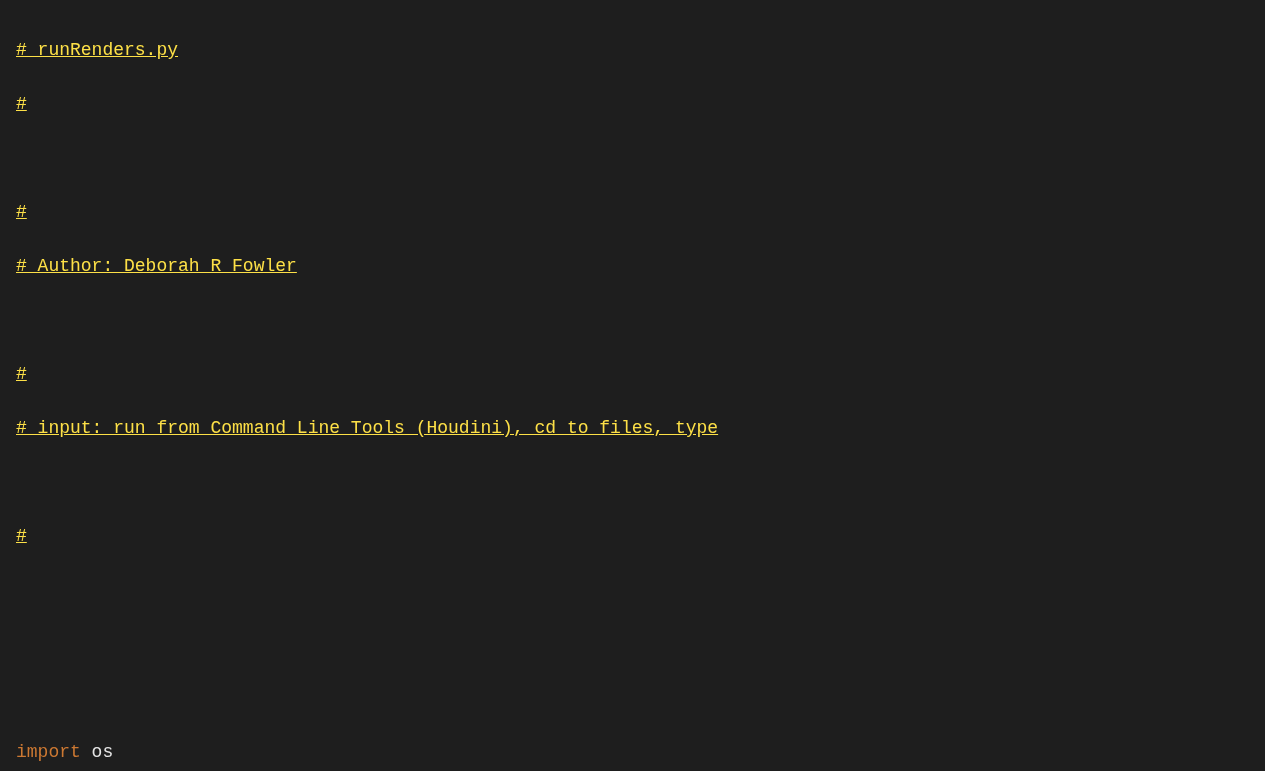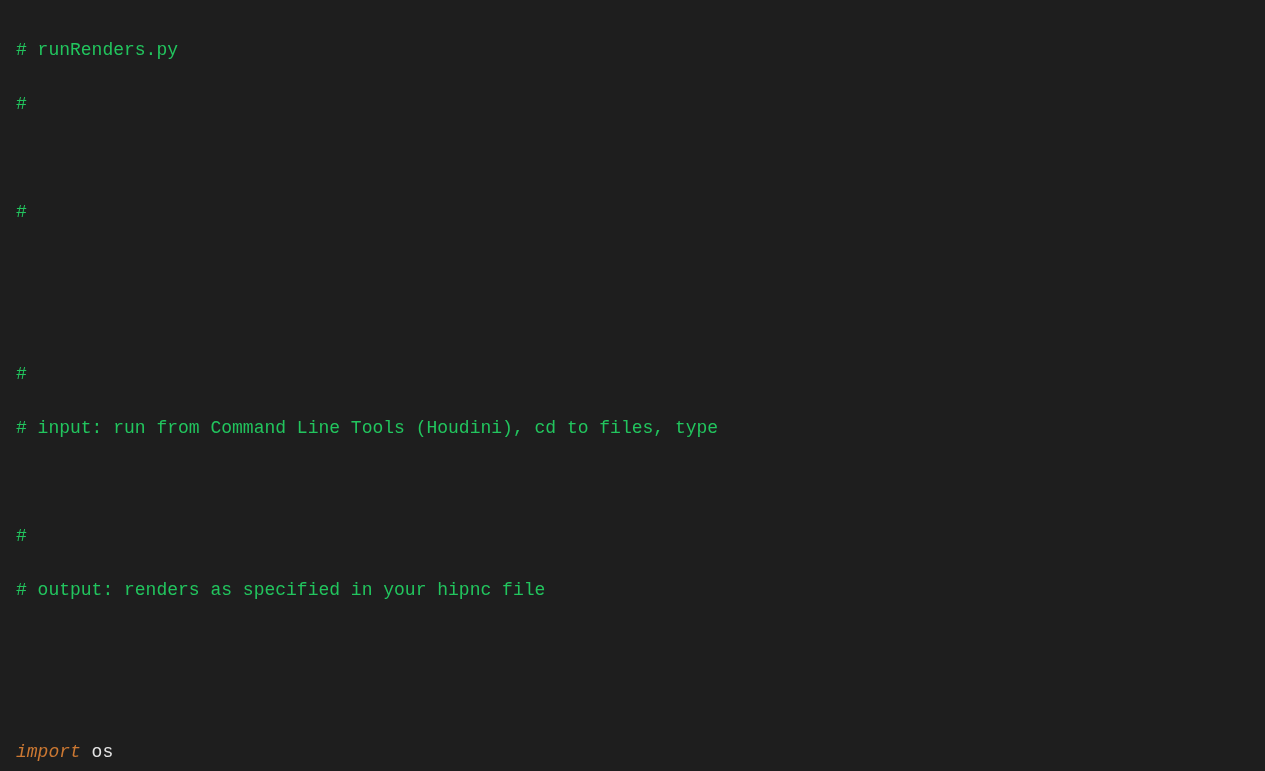--- a/index.html
+++ b/index.html
@@ -16,47 +16,47 @@
       padding: 10px 16px;
       width: 1265px;
       min-height: 771px;
     }
 
     .code-block {
       white-space: pre;
     }
 
     .comment {
-      color: #22c55e;
+      color: #fde047;
+      text-decoration: underline;
     }
 
     .keyword {
       color: #cc7832;
-      font-style: italic;
     }
 
     .normal {
       color: #e5e5e5;
     }
   </style>
 </head>
 <body>
 
 <div class="code-block">
 <span class="comment"># runRenders.py</span>
 <br><span class="comment">#</span>
 <br>
 <br><span class="comment">#</span>
-<br>
+<br><span class="comment"># Author: Deborah R Fowler</span>
 <br>
 <br><span class="comment">#</span>
 <br><span class="comment"># input: run from Command Line Tools (Houdini), cd to files, type</span>
 <br>
 <br><span class="comment">#</span>
-<br><span class="comment"># output: renders as specified in your hipnc file</span>
+<br>
 <br>
 <br>
 <br><span class="keyword">import</span><span class="normal"> os</span>
 <br>
 <br>
 <br>
 <br>
 <br>
 <br>
 <br>

